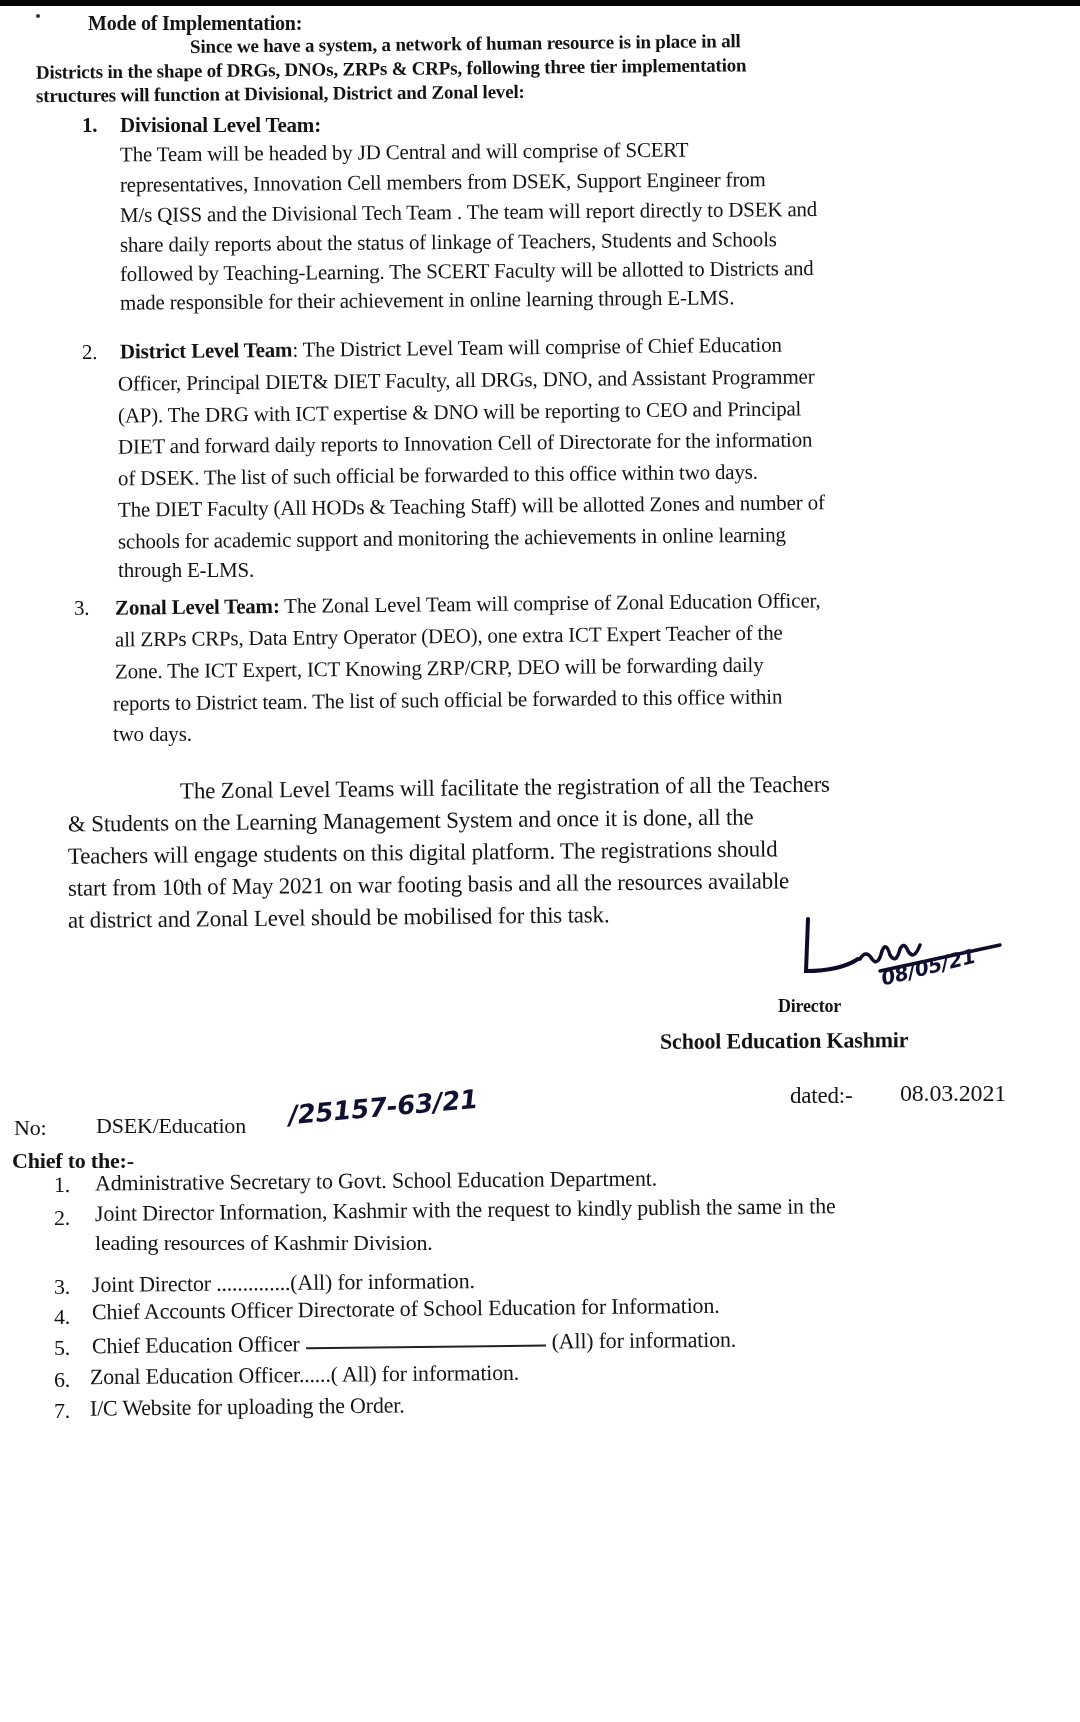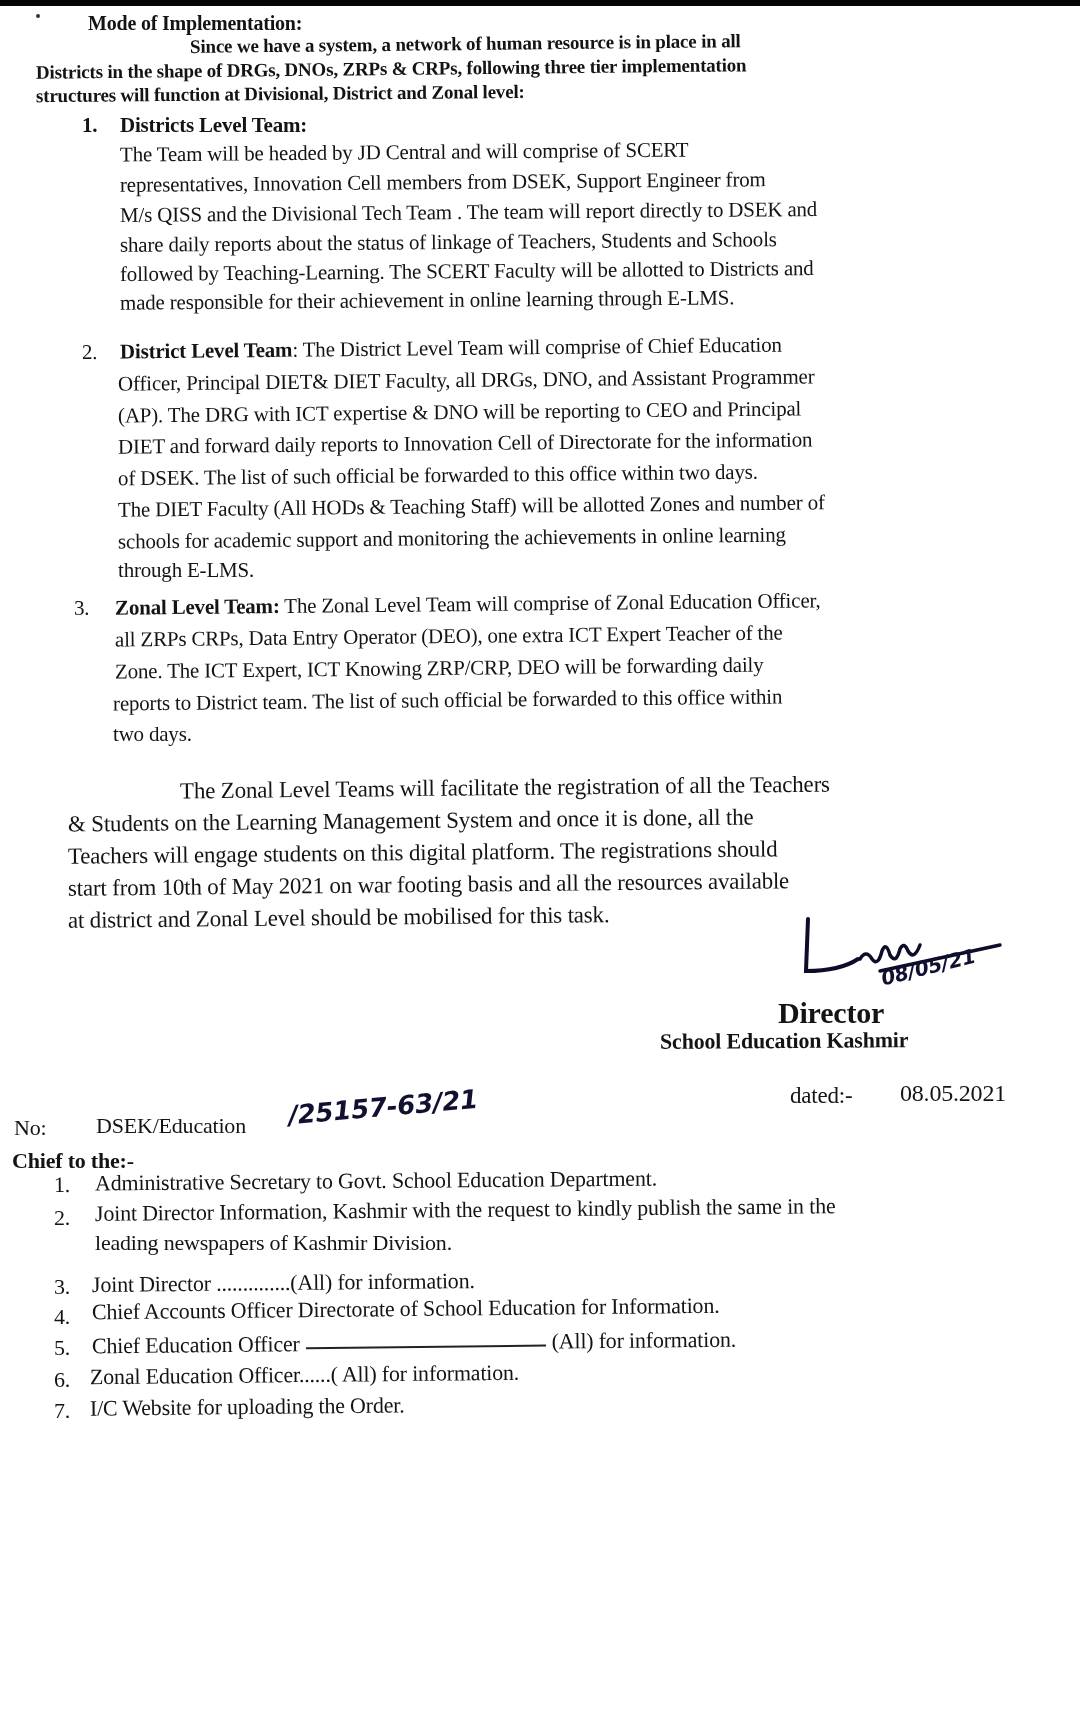--- a/index.html
+++ b/index.html
@@ -29,21 +29,21 @@
 <div class="page">
   <span class="mark"></span>
 
   <div class="line heading" style="left:88px; top:12px;">Mode of Implementation:</div>
 
   <div class="line bold" style="left:190px; top:33px; font-size:19px; transform:rotate(-0.6deg);">Since we have a system, a network of human resource is in place in all</div>
   <div class="line bold" style="left:36px; top:58px; font-size:19px; transform:rotate(-0.6deg);">Districts in the shape of DRGs, DNOs, ZRPs &amp; CRPs, following three tier implementation</div>
   <div class="line bold" style="left:36px; top:83px; font-size:19px; transform:rotate(-0.5deg);">structures will function at Divisional, District and Zonal level:</div>
 
   <div class="line bold" style="left:82px; top:113px;">1.</div>
-  <div class="line bold" style="left:120px; top:113px;">Districts Level Team:</div>
+  <div class="line bold" style="left:120px; top:113px;">Divisional Level Team:</div>
   <div class="line" style="left:120px; top:140px; transform:rotate(-0.5deg);">The Team will be headed by JD Central and will comprise of SCERT</div>
   <div class="line" style="left:120px; top:170px; transform:rotate(-0.5deg);">representatives, Innovation Cell members from DSEK, Support Engineer from</div>
   <div class="line" style="left:120px; top:200px; transform:rotate(-0.5deg);">M/s QISS and the Divisional Tech Team . The team will report directly to DSEK and</div>
   <div class="line" style="left:120px; top:230px; transform:rotate(-0.5deg);">share daily reports about the status of linkage of Teachers, Students and Schools</div>
   <div class="line" style="left:120px; top:259px; transform:rotate(-0.5deg);">followed by Teaching-Learning. The SCERT Faculty will be allotted to Districts and</div>
   <div class="line" style="left:120px; top:288px; transform:rotate(-0.5deg);">made responsible for their achievement in online learning through E-LMS.</div>
 
   <div class="line" style="left:82px; top:340px; transform:rotate(-0.6deg);">2.</div>
   <div class="line" style="left:120px; top:336px; transform:rotate(-0.6deg);">
     <span class="bold">District Level Team</span><span>: The District Level Team will comprise of Chief Education</span>
@@ -70,38 +70,38 @@
   <div class="line" style="left:68px; top:840px; font-size:23px; transform:rotate(-0.6deg);">Teachers will engage students on this digital platform. The registrations should</div>
   <div class="line" style="left:68px; top:872px; font-size:23px; transform:rotate(-0.6deg);">start from 10th of May 2021 on war footing basis and all the resources available</div>
   <div class="line" style="left:68px; top:905px; font-size:23px; transform:rotate(-0.6deg);">at district and Zonal Level should be mobilised for this task.</div>
 
   <svg class="sig" style="left:800px; top:915px;" width="220" height="80">
     <path d="M8 4 L6 56 Q40 56 58 44" fill="none" stroke="#0d0d2a" stroke-width="4" stroke-linecap="round"></path>
     <path d="M60 44 q6 -10 12 0 q6 8 10 -8 q4 -10 8 4 q6 10 10 -6 q4 -8 8 2 q6 10 12 -6" fill="none" stroke="#0d0d2a" stroke-width="3.5" stroke-linecap="round"></path>
     <path d="M80 56 L200 30" fill="none" stroke="#0d0d2a" stroke-width="3.5" stroke-linecap="round"></path>
   </svg>
   <div class="line hand" style="left:880px; top:955px; font-size:20px; font-weight:bold; transform:rotate(-14deg);">08/05/21</div>
-  <div class="line bold" style="left:778px; top:996px; font-size:30px;">Director</div>
+  <div class="line bold" style="left:778px; top:996px; font-size:18px;">Director</div>
   <div class="line bold" style="left:660px; top:1028px; font-size:22px; transform:rotate(-0.4deg);">School Education Kashmir</div>
 
   <div class="line copy" style="left:790px; top:1083px; font-size:23px;">dated:-</div>
-  <div class="line copy" style="left:900px; top:1080px; font-size:24px;">08.05.2021</div>
+  <div class="line copy" style="left:900px; top:1080px; font-size:24px;">08.03.2021</div>
 
   <div class="line copy" style="left:14px; top:1115px;">No:</div>
   <div class="line copy" style="left:96px; top:1113px;">DSEK/Education</div>
   <div class="line hand" style="left:288px; top:1092px; font-size:26px; font-weight:bold; transform:rotate(-5deg);">/25157-63/21</div>
 
   <div class="line bold copy" style="left:12px; top:1148px;">Chief to the:-</div>
 
   <div class="line copy" style="left:54px; top:1172px; transform:rotate(-0.5deg);">1.</div>
   <div class="line copy" style="left:95px; top:1168px; transform:rotate(-0.5deg);">Administrative Secretary to Govt. School Education Department.</div>
 
   <div class="line copy" style="left:54px; top:1205px;">2.</div>
   <div class="line copy" style="left:95px; top:1197px; transform:rotate(-0.6deg);">Joint Director Information, Kashmir with the request to kindly publish the same in the</div>
-  <div class="line copy" style="left:95px; top:1230px;">leading newspapers of Kashmir Division.</div>
+  <div class="line copy" style="left:95px; top:1230px;">leading resources of Kashmir Division.</div>
 
   <div class="line copy" style="left:54px; top:1274px;">3.</div>
   <div class="line copy" style="left:92px; top:1270px; transform:rotate(-0.6deg);">Joint Director ..............(All) for information.</div>
 
   <div class="line copy" style="left:54px; top:1304px;">4.</div>
   <div class="line copy" style="left:92px; top:1296px; transform:rotate(-0.6deg);">Chief Accounts Officer Directorate of School Education for Information.</div>
 
   <div class="line copy" style="left:54px; top:1335px;">5.</div>
   <div class="line copy" style="left:92px; top:1330px; transform:rotate(-0.6deg);">
     <span>Chief Education Officer</span><span class="underline-blank"></span><span>(All) for information.</span>

